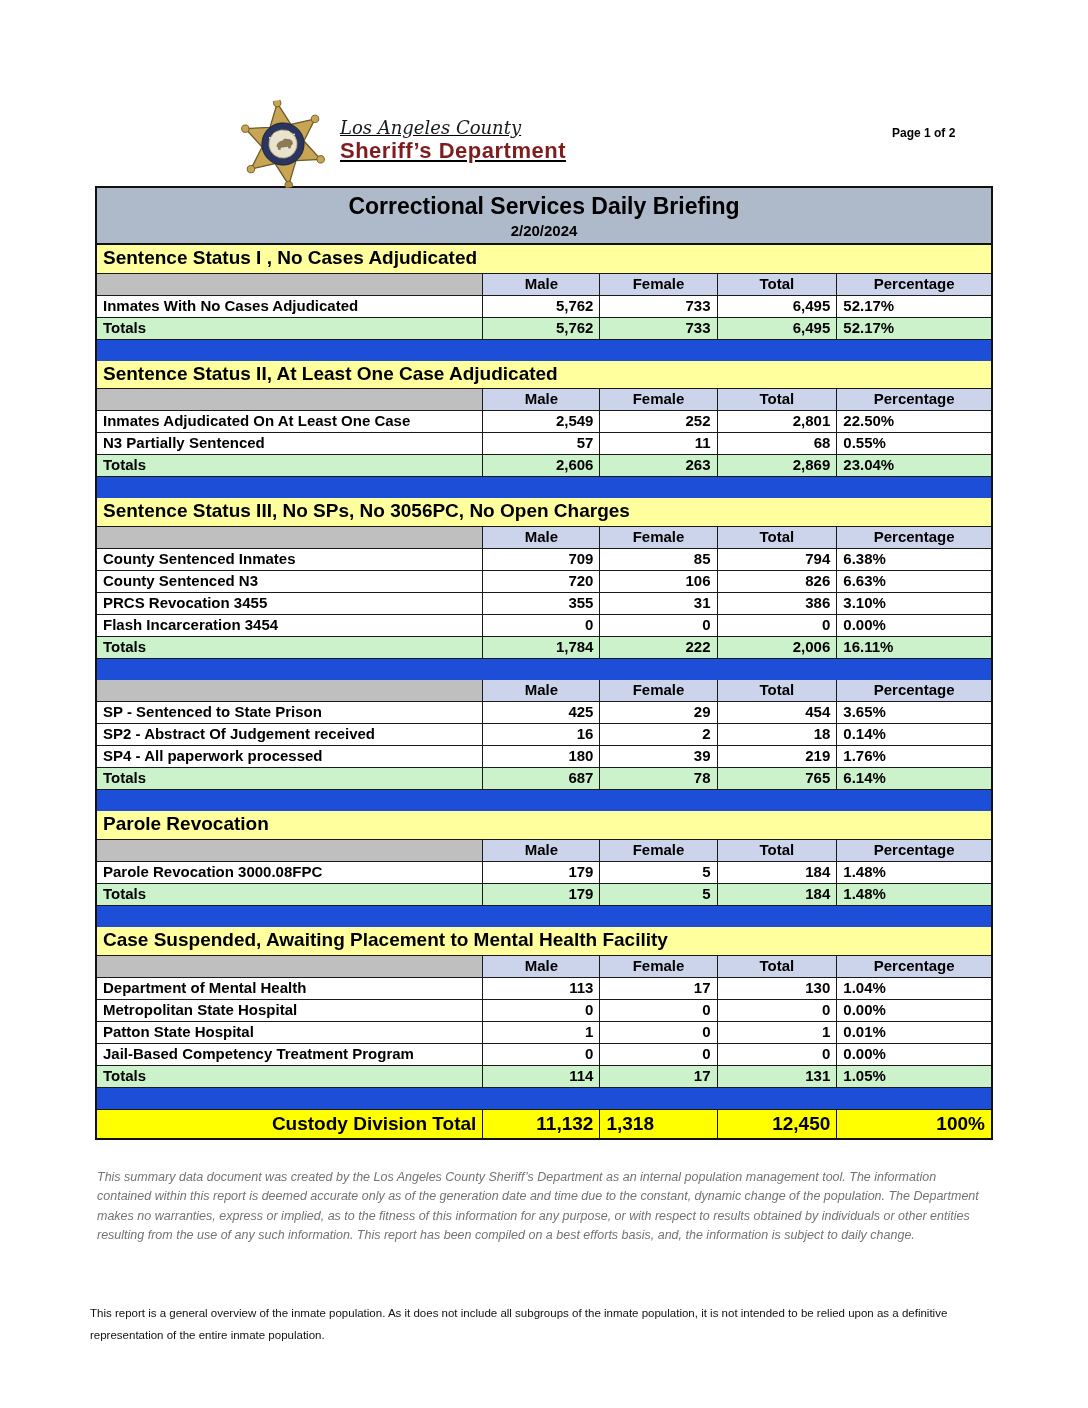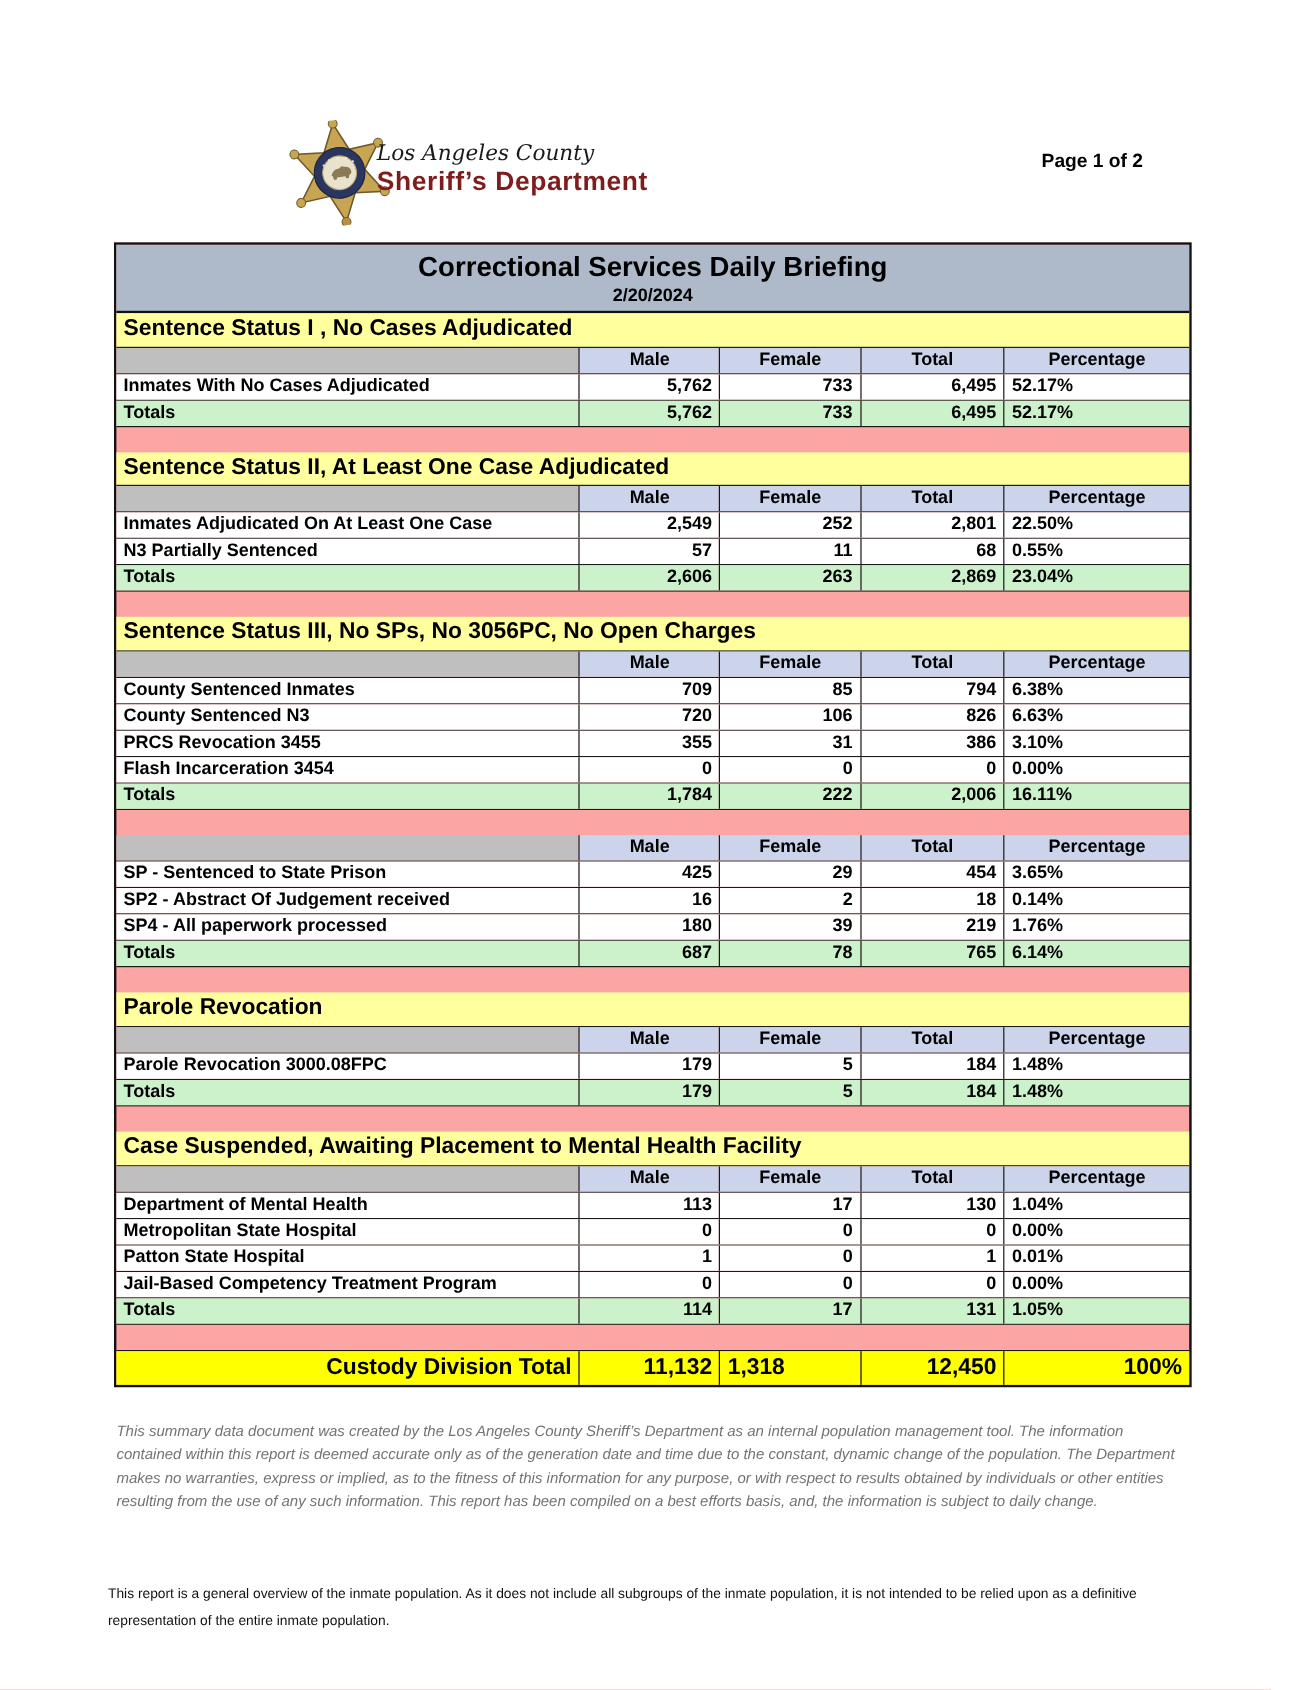--- a/index.html
+++ b/index.html
@@ -7,29 +7,29 @@
   body {
     width:1088px; height:1408px; background:#ffffff;
     font-family:"Liberation Sans", sans-serif; color:#000;
     position:relative; overflow:hidden;
   }
 
   
   .masthead { position:relative; height:186px; width:100%; }
   .logo-wrap { position:absolute; left:233px; top:100px; width:100px; height:88px; }
   .badge-svg { width:100px; height:88px; transform:rotate(-8deg); }
-  .logo-text { position:absolute; left:314px; top:118px; white-space:nowrap; }
+  .logo-text { position:absolute; left:340px; top:118px; white-space:nowrap;text-decoration:underline; }
   .county { font-family:"DejaVu Serif", serif; font-style:italic; font-size:18px; color:#1a1a1a; line-height:1.1; }
   .dept   { font-weight:bold; font-size:22px; letter-spacing:0.5px; color:#7f1d1d; line-height:1.15; }
-  .page-num { position:absolute; left:868px; top:126px; font-size:16px; font-weight:bold; }
+  .page-num { position:absolute; left:892px; top:126px; font-size:12px; font-weight:bold; }
 
   
   .report {
     margin-left:95px; width:898px;
-    border:2px solid #111; background:#fca5a5;margin-top:16px;
+    border:2px solid #111; background:#1d4ed8;
   }
   .title-bar { background:#aeb9ca; border-bottom:2px solid #111; text-align:center; padding:4px 0 3px 0; }
   .title-bar .title { font-size:23px; font-weight:bold; line-height:1.3; }
   .title-bar .date  { font-size:15px; font-weight:bold; line-height:1.2; }
 
   .section { margin-bottom:21px; }
   .section:first-of-type { margin-top:0; }
   .sec-header {
     background:#ffff9e; font-size:19px; font-weight:bold;
     padding:2px 6px 3px 6px; border-bottom:1px solid #1a1a1a; line-height:1.2;

